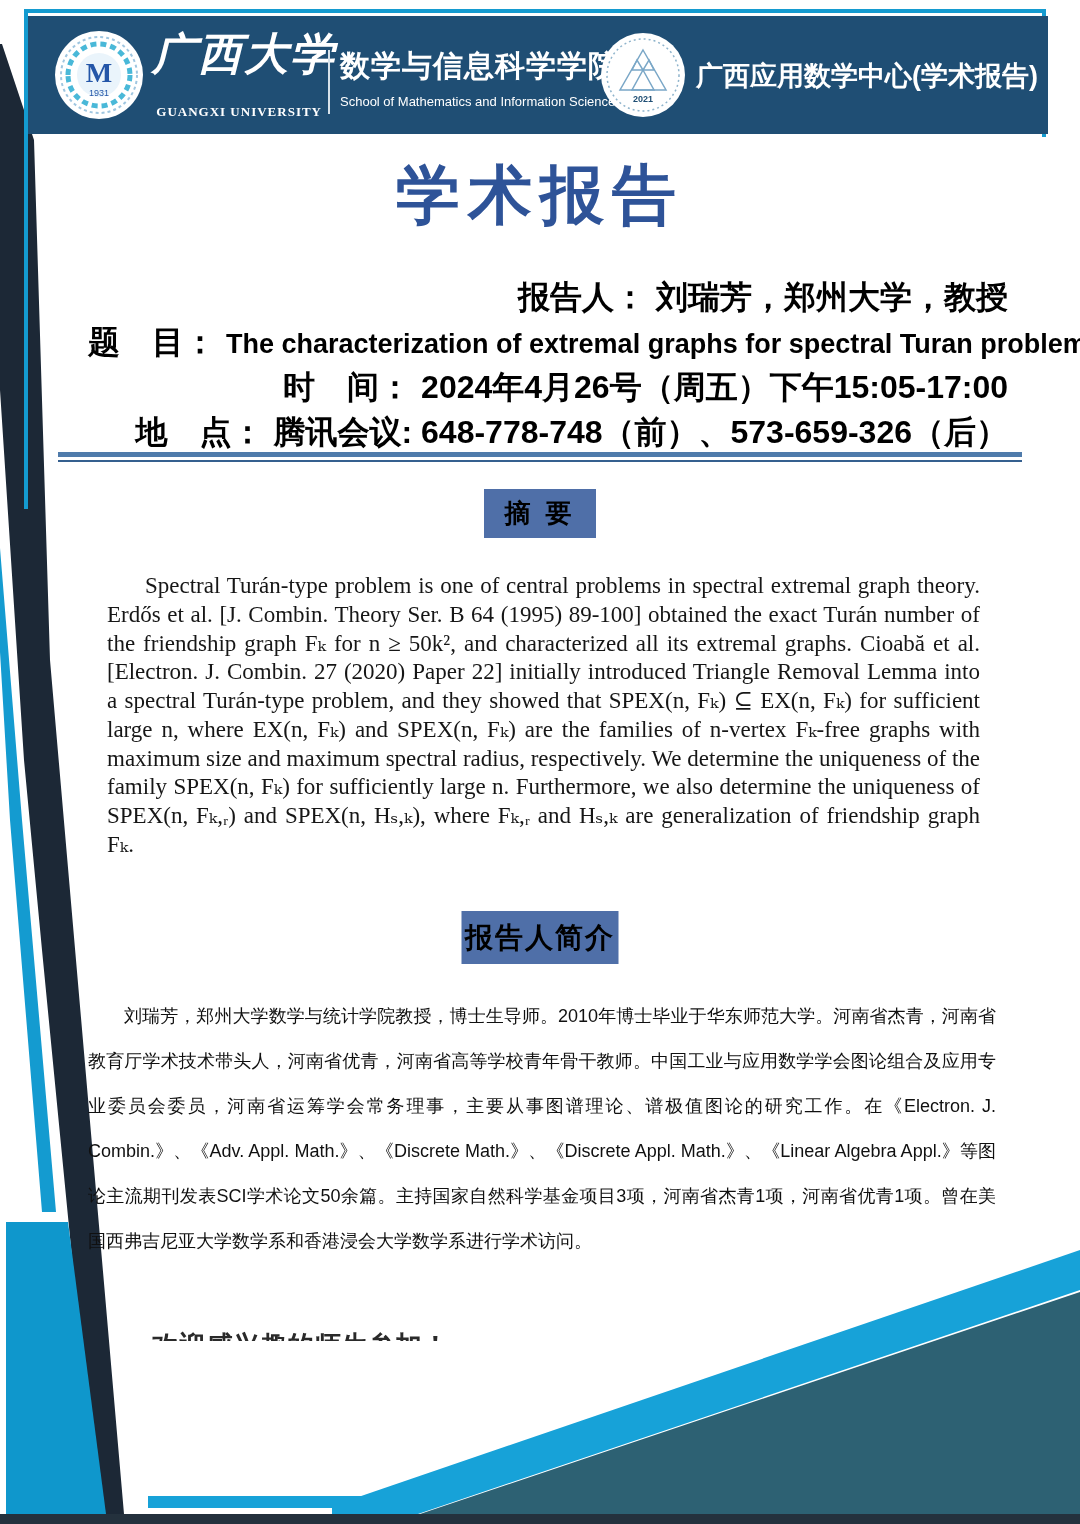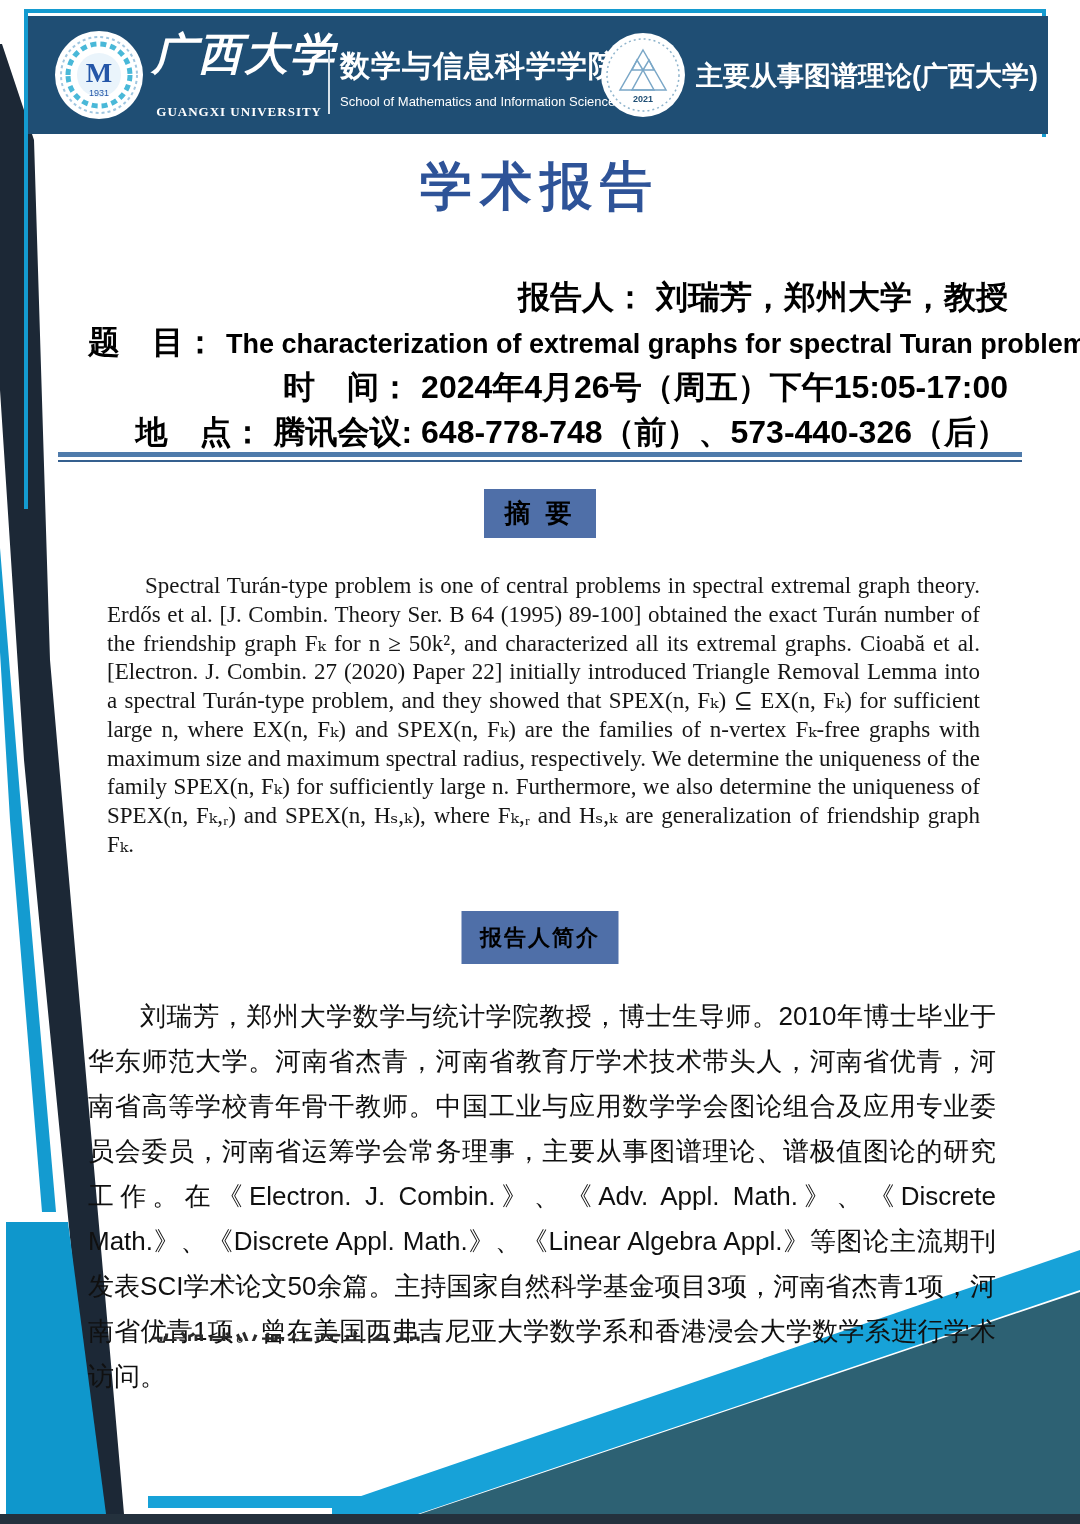--- a/index.html
+++ b/index.html
@@ -20,41 +20,41 @@
           line-height:60px;letter-spacing:2px;white-space:nowrap;}
   .uni-en{font-family:"Liberation Serif",serif;font-weight:bold;font-size:13px;letter-spacing:1px;
           margin-top:20px;white-space:nowrap;}
   .hline{position:absolute;left:300px;top:34px;width:2px;height:64px;background:#d7e2ea;}
   .schoolblock{position:absolute;left:312px;top:30px;color:#ffffff;}
   .school-zh{font-size:30px;font-weight:bold;letter-spacing:1px;white-space:nowrap;}
   .school-en{font-size:13px;margin-top:7px;white-space:nowrap;}
   .centername{position:absolute;left:668px;top:42px;color:#ffffff;font-size:27px;font-weight:bold;white-space:nowrap;}
   
   .pagetitle{position:absolute;left:0;top:152px;width:1080px;text-align:center;z-index:2;
-             color:#2e5398;font-size:52px;font-weight:bold;letter-spacing:8px;}
+             color:#2e5398;font-size:64px;font-weight:bold;letter-spacing:8px;}
   
   .info{position:absolute;left:88px;top:276px;width:920px;z-index:2;color:#000;}
   .info-row{height:45px;font-size:32px;font-weight:bold;white-space:nowrap;text-align:right;}
   .info-label{display:inline-block;margin-right:10px;}
   .value-en{font-size:27px;}
   
   .div1{position:absolute;left:58px;top:452px;width:964px;height:5px;background:#4f7bab;z-index:2;}
   .div2{position:absolute;left:58px;top:460px;width:964px;height:2px;background:#35608f;z-index:2;}
   
   .badge{position:absolute;left:50%;transform:translateX(-50%);background:#4f6fa8;color:#000000;
          font-weight:bold;text-align:center;z-index:2;}
   .badge-abstract{top:489px;width:112px;height:49px;line-height:49px;font-size:26px;letter-spacing:4px;}
-  .badge-bio{top:911px;width:157px;height:53px;line-height:53px;font-size:22px;letter-spacing:2px;}
+  .badge-bio{top:911px;width:157px;height:53px;line-height:53px;font-size:28px;letter-spacing:2px;}
   
   .abstract{position:absolute;left:95px;top:560px;width:897px;z-index:2;
             font-family:"Liberation Serif","DejaVu Serif",serif;font-size:23px;line-height:1.25;
             text-align:justify;color:#161616;}
   .abstract p{margin:12px;text-indent:38px;}
   
-  .bio{position:absolute;left:88px;top:994px;width:908px;z-index:2;font-size:26px;line-height:45px;
+  .bio{position:absolute;left:88px;top:994px;width:908px;z-index:2;font-size:18px;line-height:45px;
        text-align:justify;color:#101010;}
   .bio p{margin:0;text-indent:2em;}
   
   .closing{position:absolute;left:152px;top:1331px;width:420px;height:10px;overflow:hidden;z-index:2;
            font-size:27px;line-height:30px;color:#2a2a2a;font-weight:bold;}
   
   .sealM{font-family:"Liberation Serif",serif;font-weight:bold;}
 </style>
 </head>
 <body>
@@ -104,37 +104,37 @@
       <circle cx="43" cy="43" r="36" fill="none" stroke="#8fb4cc" stroke-width="1.5" stroke-dasharray="2 3"></circle>
       <g fill="none" stroke="#7aa7c7" stroke-width="1.5">
         <polygon points="43,18 66,58 20,58"></polygon>
         <polygon points="43,38 54,58 32,58"></polygon>
         <polygon points="32,38 43,38 37,28"></polygon>
         <polygon points="43,38 54,38 49,28"></polygon>
       </g>
       <text x="43" y="70" text-anchor="middle" font-size="9" fill="#1f4e74" font-weight="bold">2021</text>
     </svg>
 
-    <div class="centername">主要从事图谱理论(广西大学)</div>
+    <div class="centername">广西应用数学中心(学术报告)</div>
   </div>
 
   <div class="pagetitle">学术报告</div>
 
   <div class="info">
     <div class="info-row">
       <span class="info-label">报告人：</span><span>刘瑞芳，郑州大学，教授</span>
     </div>
     <div class="info-row">
       <span class="info-label">题　目：</span><span class="value-en">The characterization of extremal graphs for spectral Turan problems</span>
     </div>
     <div class="info-row">
       <span class="info-label">时　间：</span><span>2024年4月26号（周五）下午15:05-17:00</span>
     </div>
     <div class="info-row">
-      <span class="info-label">地　点：</span><span>腾讯会议: 648-778-748（前）、573-440-326（后）</span>
+      <span class="info-label">地　点：</span><span>腾讯会议: 648-778-748（前）、573-659-326（后）</span>
     </div>
   </div>
 
   <div class="div1"></div>
   <div class="div2"></div>
 
   <div class="badge badge-abstract">摘 要</div>
   <div class="abstract">
     <p>Spectral Turán-type problem is one of central problems in spectral extremal graph theory. Erdős et al. [J. Combin. Theory Ser. B 64 (1995) 89-100] obtained the exact Turán number of the friendship graph Fₖ for n ≥ 50k², and characterized all its extremal graphs. Cioabă et al. [Electron. J. Combin. 27 (2020) Paper 22] initially introduced Triangle Removal Lemma into a spectral Turán-type problem, and they showed that SPEX(n, Fₖ) ⊆ EX(n, Fₖ) for sufficient large n, where EX(n, Fₖ) and SPEX(n, Fₖ) are the families of n-vertex Fₖ-free graphs with maximum size and maximum spectral radius, respectively. We determine the uniqueness of the family SPEX(n, Fₖ) for sufficiently large n. Furthermore, we also determine the uniqueness of SPEX(n, Fₖ,ᵣ) and SPEX(n, Hₛ,ₖ), where Fₖ,ᵣ and Hₛ,ₖ are generalization of friendship graph Fₖ.</p>
   </div>

